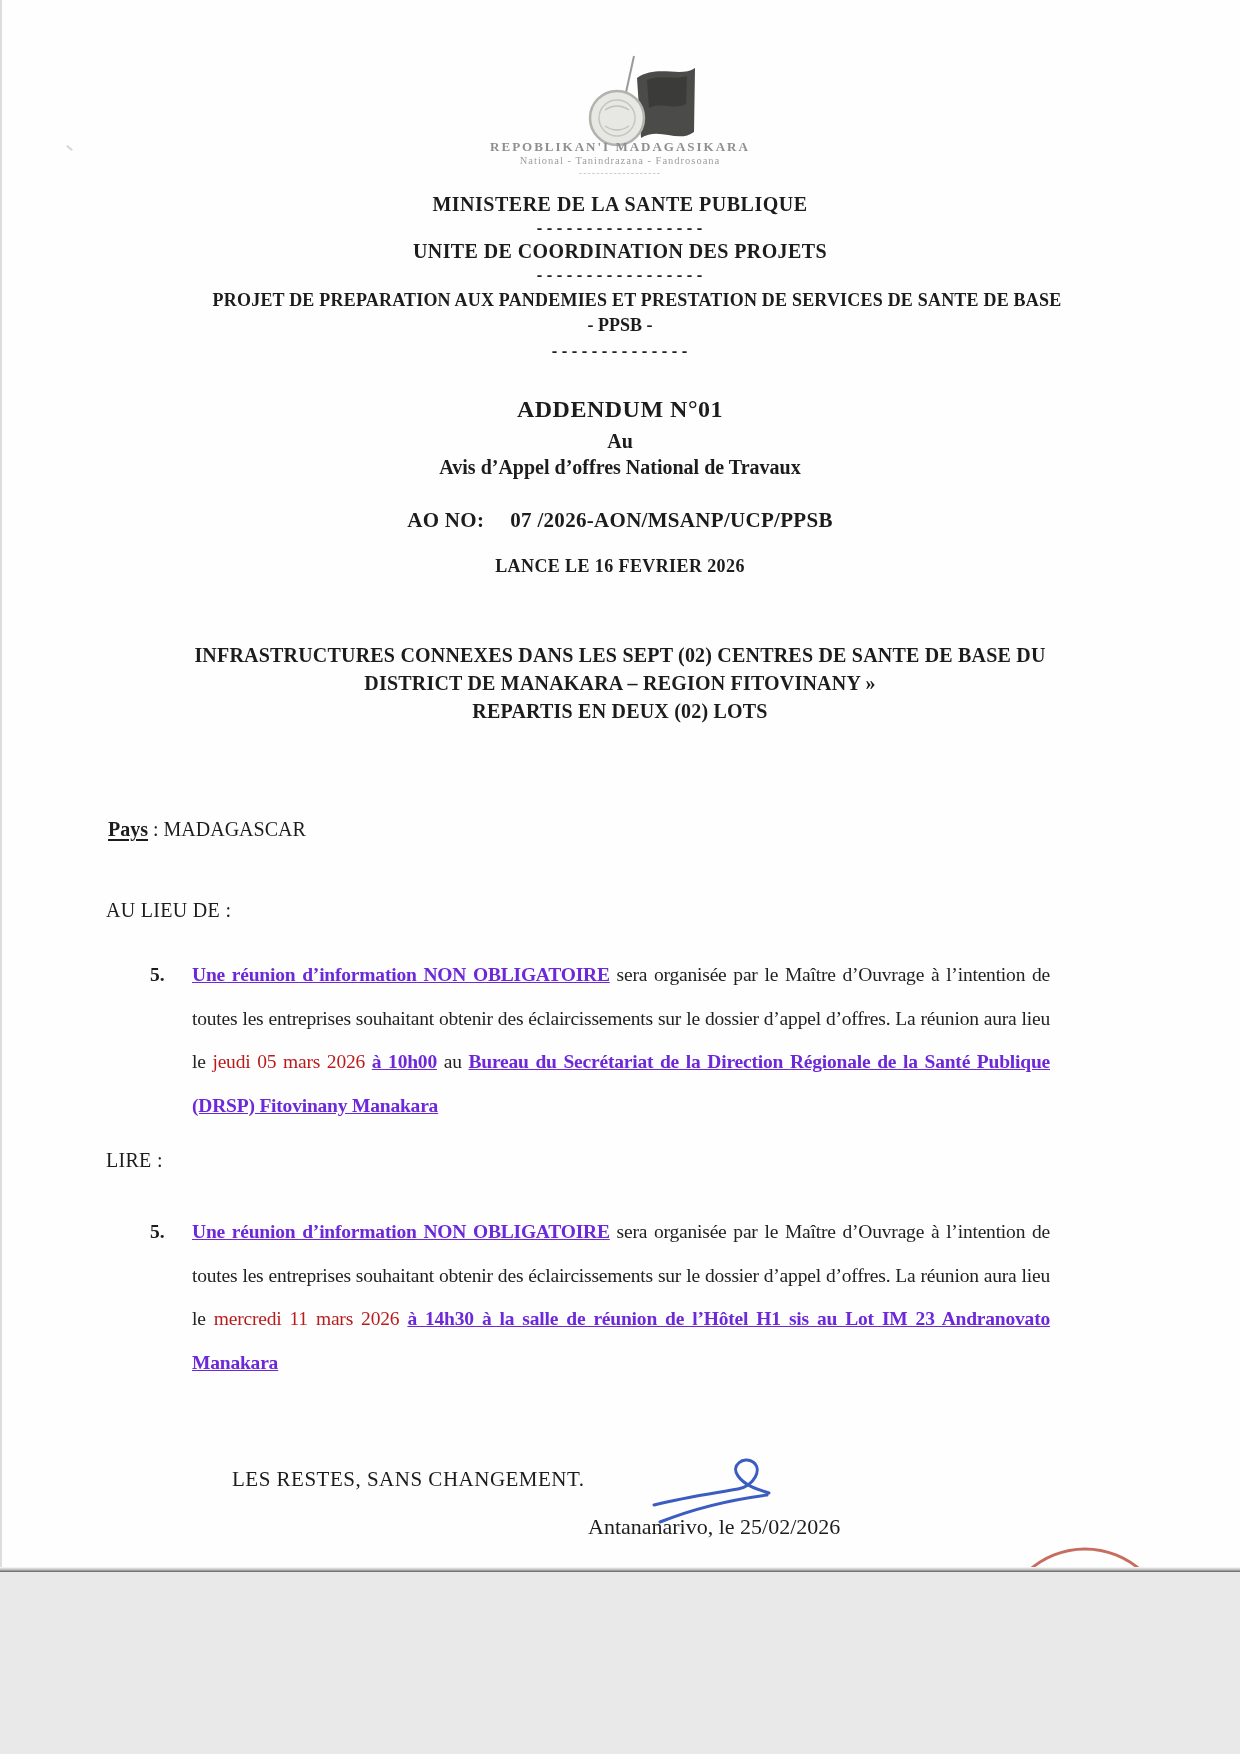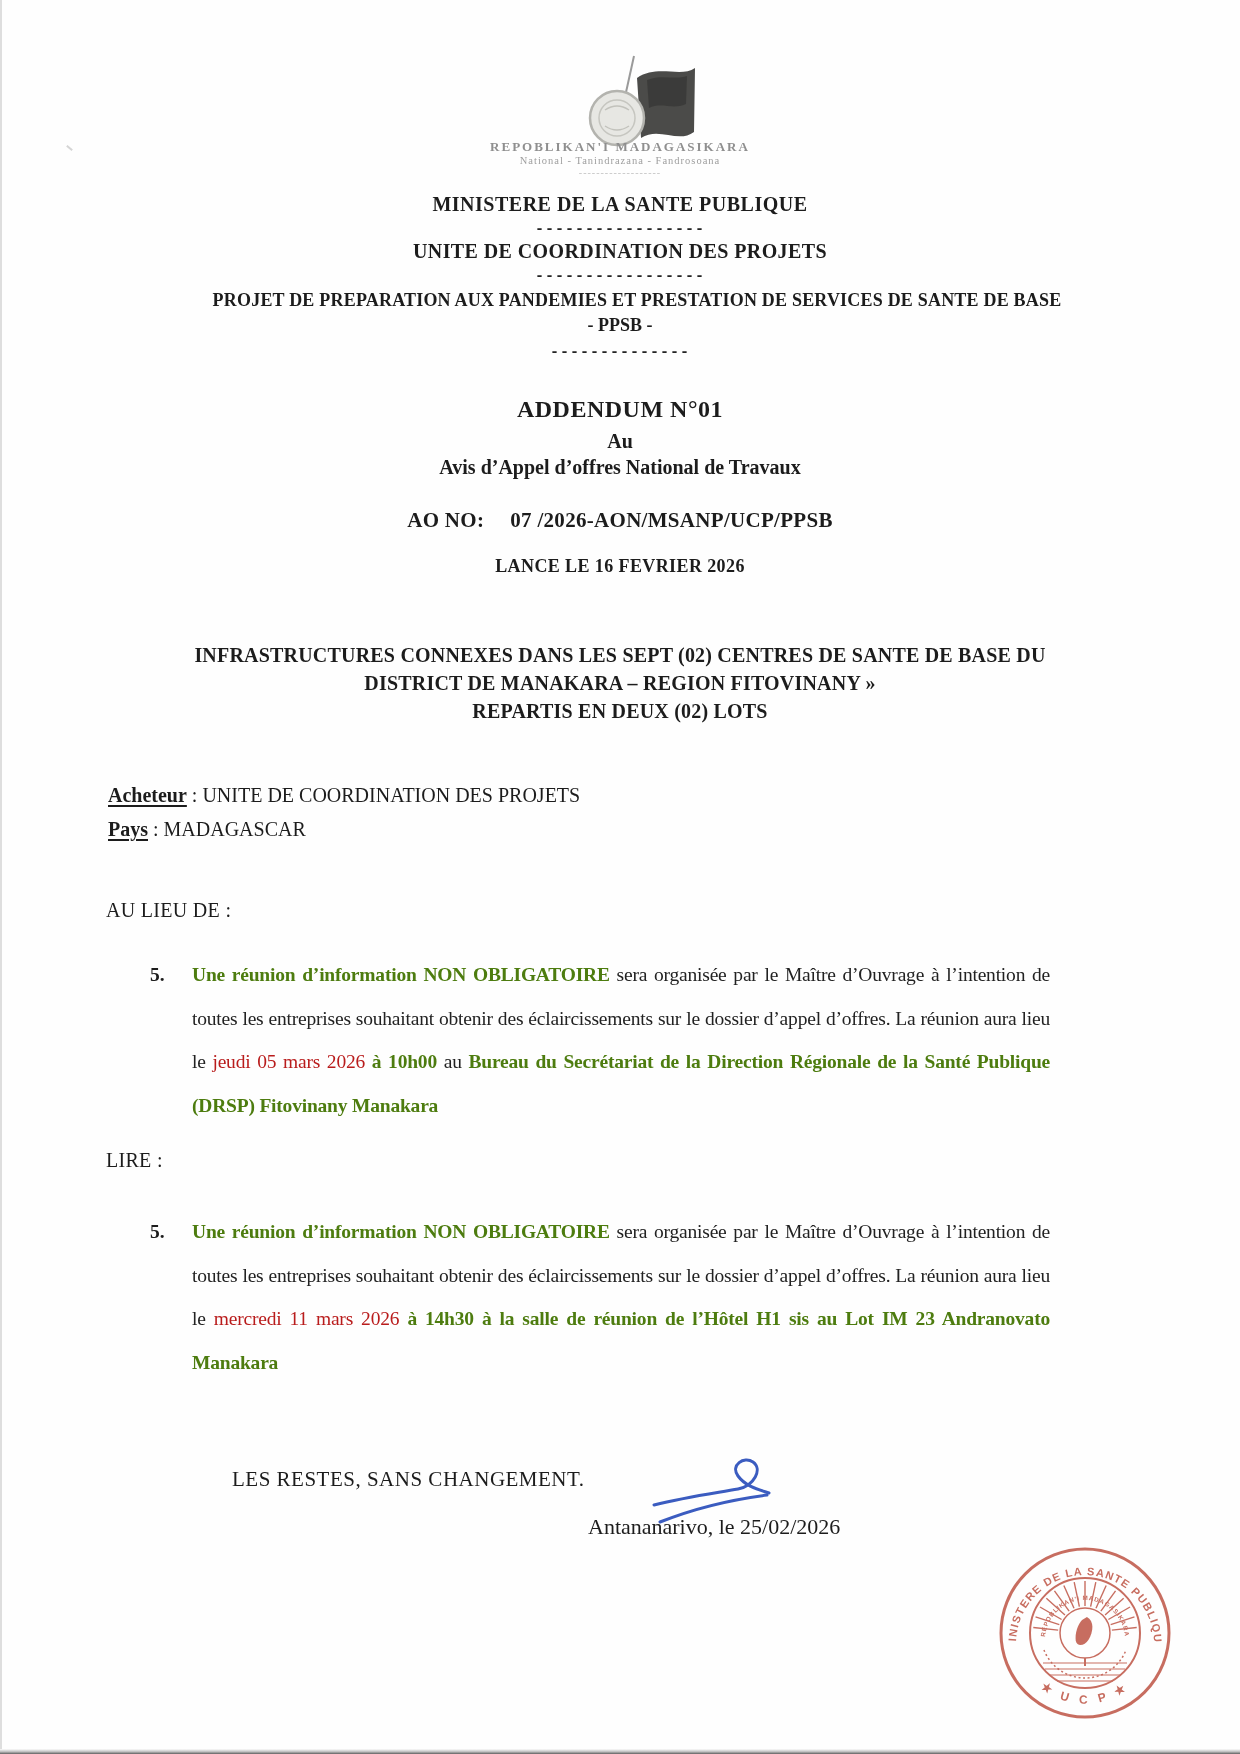--- a/index.html
+++ b/index.html
@@ -1,17 +1,17 @@
 <!DOCTYPE html>
 <html><head>
 <meta charset="utf-8">
 <style>
   html,body{margin:0;padding:0;background:#e9e9e9;}
   .page{
-    position:relative;width:1240px;height:1754px;margin:0 auto;
+    position:relative;width:1240px;height:1572px;margin:0 auto;
     background:#fefefe;overflow:hidden;
     font-family:"Liberation Serif","DejaVu Serif",serif;color:#1c1c1c;
   }
   .abs{position:absolute;}
   .ctr{left:0;width:1240px;text-align:center;}
   
   .emblem-country{top:139px;font-size:13px;font-weight:bold;color:#8f8f8f;letter-spacing:2px;}
   .emblem-motto{top:155px;font-size:10.5px;color:#9e9e9e;letter-spacing:1px;}
   .emblem-dash{top:167px;font-size:10px;color:#c2c2c2;letter-spacing:1px;}
   
@@ -34,21 +34,21 @@
   .kv{left:108px;font-size:20px;}
   .kv b{font-weight:bold;text-decoration:underline;text-decoration-thickness:2px;text-underline-offset:3px;}
   .buyer{top:784px;} .country-line{top:818px;}
   
   .sec-head{left:106px;font-size:20px;letter-spacing:.3px;}
   .instead{top:899px;} .read{top:1149px;}
   .item-num{left:150px;font-size:19.5px;font-weight:bold;line-height:43.5px;}
   .n1{top:953px;} .n2{top:1210px;}
   .para{left:192px;width:858px;font-size:19.5px;line-height:43.5px;text-align:justify;letter-spacing:-0.2px;}
   .p1{top:953px;} .p2{top:1210px;}
-  .seg-b{font-weight:bold;color:#4d7c0f;}
+  .seg-b{font-weight:bold;color:#6d28d9;text-decoration:underline;}
   .seg-gb{font-weight:normal;color:#b91c1c;}
   .seg-n{color:#222;}
   
   .closing{top:1467px;left:232px;font-size:21px;letter-spacing:.5px;}
   .dateline{top:1514px;left:588px;font-size:22px;}
   .sig{left:646px;top:1443px;}
   .stamp{left:995px;top:1543px;}
   
   .scan-bottom{position:absolute;left:0;right:0;bottom:0;height:5px;
     background:linear-gradient(to bottom,#fdfdfd,#bdbdbd 55%,#5f5f5f);}
@@ -89,21 +89,20 @@
     <span>AO NO:</span><span class="gap"></span><span>07 /2026-AON/MSANP/UCP/PPSB</span>
   </div>
   <div class="abs ctr a-launch">LANCE LE 16 FEVRIER 2026</div>
 
   <div class="abs ctr subject">
     <div>INFRASTRUCTURES CONNEXES DANS LES SEPT (02) CENTRES DE SANTE DE BASE DU</div>
     <div>DISTRICT DE MANAKARA – REGION FITOVINANY »</div>
     <div>REPARTIS EN DEUX (02) LOTS</div>
   </div>
 
-  <div class="abs kv buyer"><b>Acheteur</b><span> : UNITE DE COORDINATION DES PROJETS</span></div>
   <div class="abs kv country-line"><b>Pays</b><span> : MADAGASCAR</span></div>
 
   <div class="abs sec-head instead">AU LIEU DE :</div>
   <div class="abs item-num n1">5.</div>
   <div class="abs para p1"><span class="seg-b">Une réunion d’information NON OBLIGATOIRE</span><span class="seg-n"> sera organisée par le Maître d’Ouvrage à l’intention de toutes les entreprises souhaitant obtenir des éclaircissements sur le dossier d’appel d’offres. La réunion aura lieu le </span><span class="seg-gb">jeudi 05 mars 2026</span><span class="seg-n"> </span><span class="seg-b">à 10h00</span><span class="seg-n"> au </span><span class="seg-b">Bureau du Secrétariat de la Direction Régionale de la Santé Publique (DRSP) Fitovinany Manakara</span></div>
 
   <div class="abs sec-head read">LIRE :</div>
   <div class="abs item-num n2">5.</div>
   <div class="abs para p2"><span class="seg-b">Une réunion d’information NON OBLIGATOIRE</span><span class="seg-n"> sera organisée par le Maître d’Ouvrage à l’intention de toutes les entreprises souhaitant obtenir des éclaircissements sur le dossier d’appel d’offres. La réunion aura lieu le </span><span class="seg-gb">mercredi 11 mars 2026</span><span class="seg-n"> </span><span class="seg-b">à 14h30 à la salle de réunion de l’Hôtel H1 sis au Lot IM 23 Andranovato Manakara</span></div>
 

